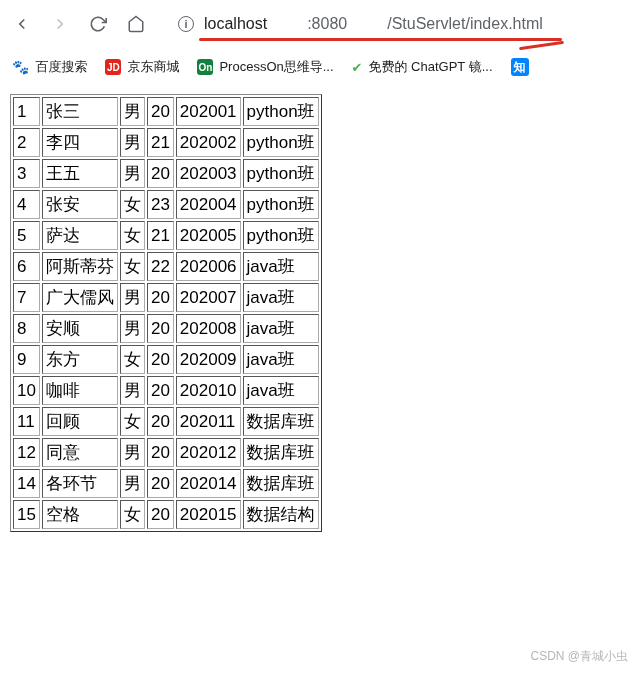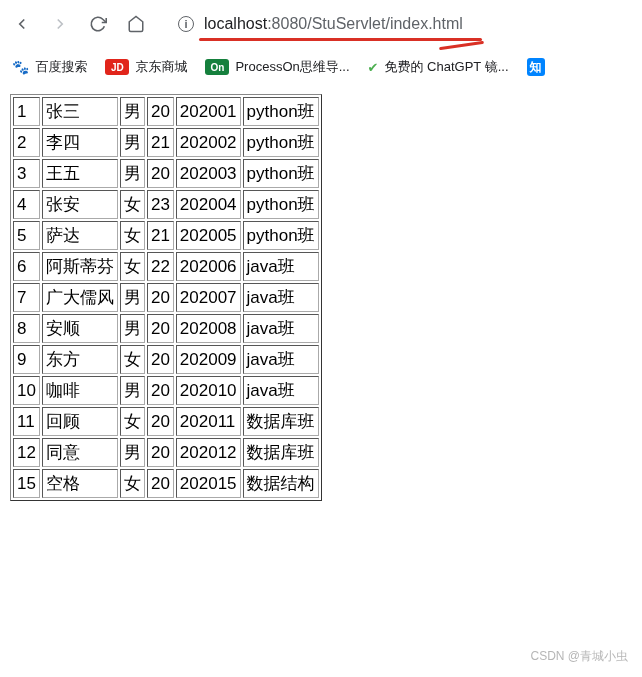--- a/index.html
+++ b/index.html
@@ -5,27 +5,27 @@
     * { margin: 0; padding: 0; box-sizing: border-box; }
     body { font-family: Arial, "Microsoft YaHei", sans-serif; background: #fff; width: 642px; height: 677px; position: relative; }
     
     .toolbar { display: flex; align-items: center; padding: 8px 12px; gap: 18px; height: 48px; }
     .nav-icon { color: #5f6368; display: flex; width: 20px; height: 20px; align-items: center; justify-content: center; }
     .nav-icon.disabled { color: #bdc1c6; }
     .addr-bar { display: flex; align-items: center; gap: 10px; border-radius: 20px; padding: 4px 14px; position: relative; }
     .info-icon { border: 1.5px solid #5f6368; border-radius: 50%; width: 16px; height: 16px; display: flex; align-items: center; justify-content: center; font-size: 11px; color: #5f6368; font-weight: bold; }
     .url { font-size: 16px; color: #202124; }
     .url .host { color: #202124; }
-    .url .port, .url .path { color: #5f6368; }
+    .url .port, .url .path { color: #5f6368; padding-left: 40px; }
     .underline { position: absolute; left: 35px; right: -5px; bottom: -4px; height: 3px; background: #d93025; border-radius: 2px; }
     .underline::after { content: ''; position: absolute; right: -2px; bottom: -6px; width: 45px; height: 3px; background: #d93025; border-radius: 2px; transform: rotate(-8deg); }
     
     .bookmarks { display: flex; align-items: center; padding: 6px 12px; gap: 18px; height: 38px; font-size: 13px; color: #202124; }
     .bm-item { display: flex; align-items: center; gap: 6px; white-space: nowrap; }
-    .bm-icon { width: 24px; height: 16px; border-radius: 3px; display: flex; align-items: center; justify-content: center; font-size: 10px; color: #fff; font-weight: bold; }
+    .bm-icon { width: 16px; height: 16px; border-radius: 3px; display: flex; align-items: center; justify-content: center; font-size: 10px; color: #fff; font-weight: bold; }
     .baidu-paw { color: #2932e1; font-size: 14px; }
     .jd { background: #e1251b; }
     .on { background: #15803d; }
     .wy { color: #4caf50; font-size: 13px; }
     .zhi { background: #0084ff; width: 18px; height: 18px; font-size: 12px; }
     
     .content { padding: 8px 10px; }
     table { border-collapse: separate; border-spacing: 2px; border: 1px outset #888; font-size: 17px; }
     td { border: 1px inset #aaa; padding: 2px 3px; text-align: left; vertical-align: middle; }
     
@@ -180,20 +180,28 @@
         </tr>
         <tr>
           <td>12</td>
           <td>同意</td>
           <td>男</td>
           <td>20</td>
           <td>202012</td>
           <td>数据库班</td>
         </tr>
         <tr>
+          <td>14</td>
+          <td>各环节</td>
+          <td>男</td>
+          <td>20</td>
+          <td>202014</td>
+          <td>数据库班</td>
+        </tr>
+        <tr>
           <td>15</td>
           <td>空格</td>
           <td>女</td>
           <td>20</td>
           <td>202015</td>
           <td>数据结构</td>
         </tr>
       </tbody>
   </table>
 </div>

